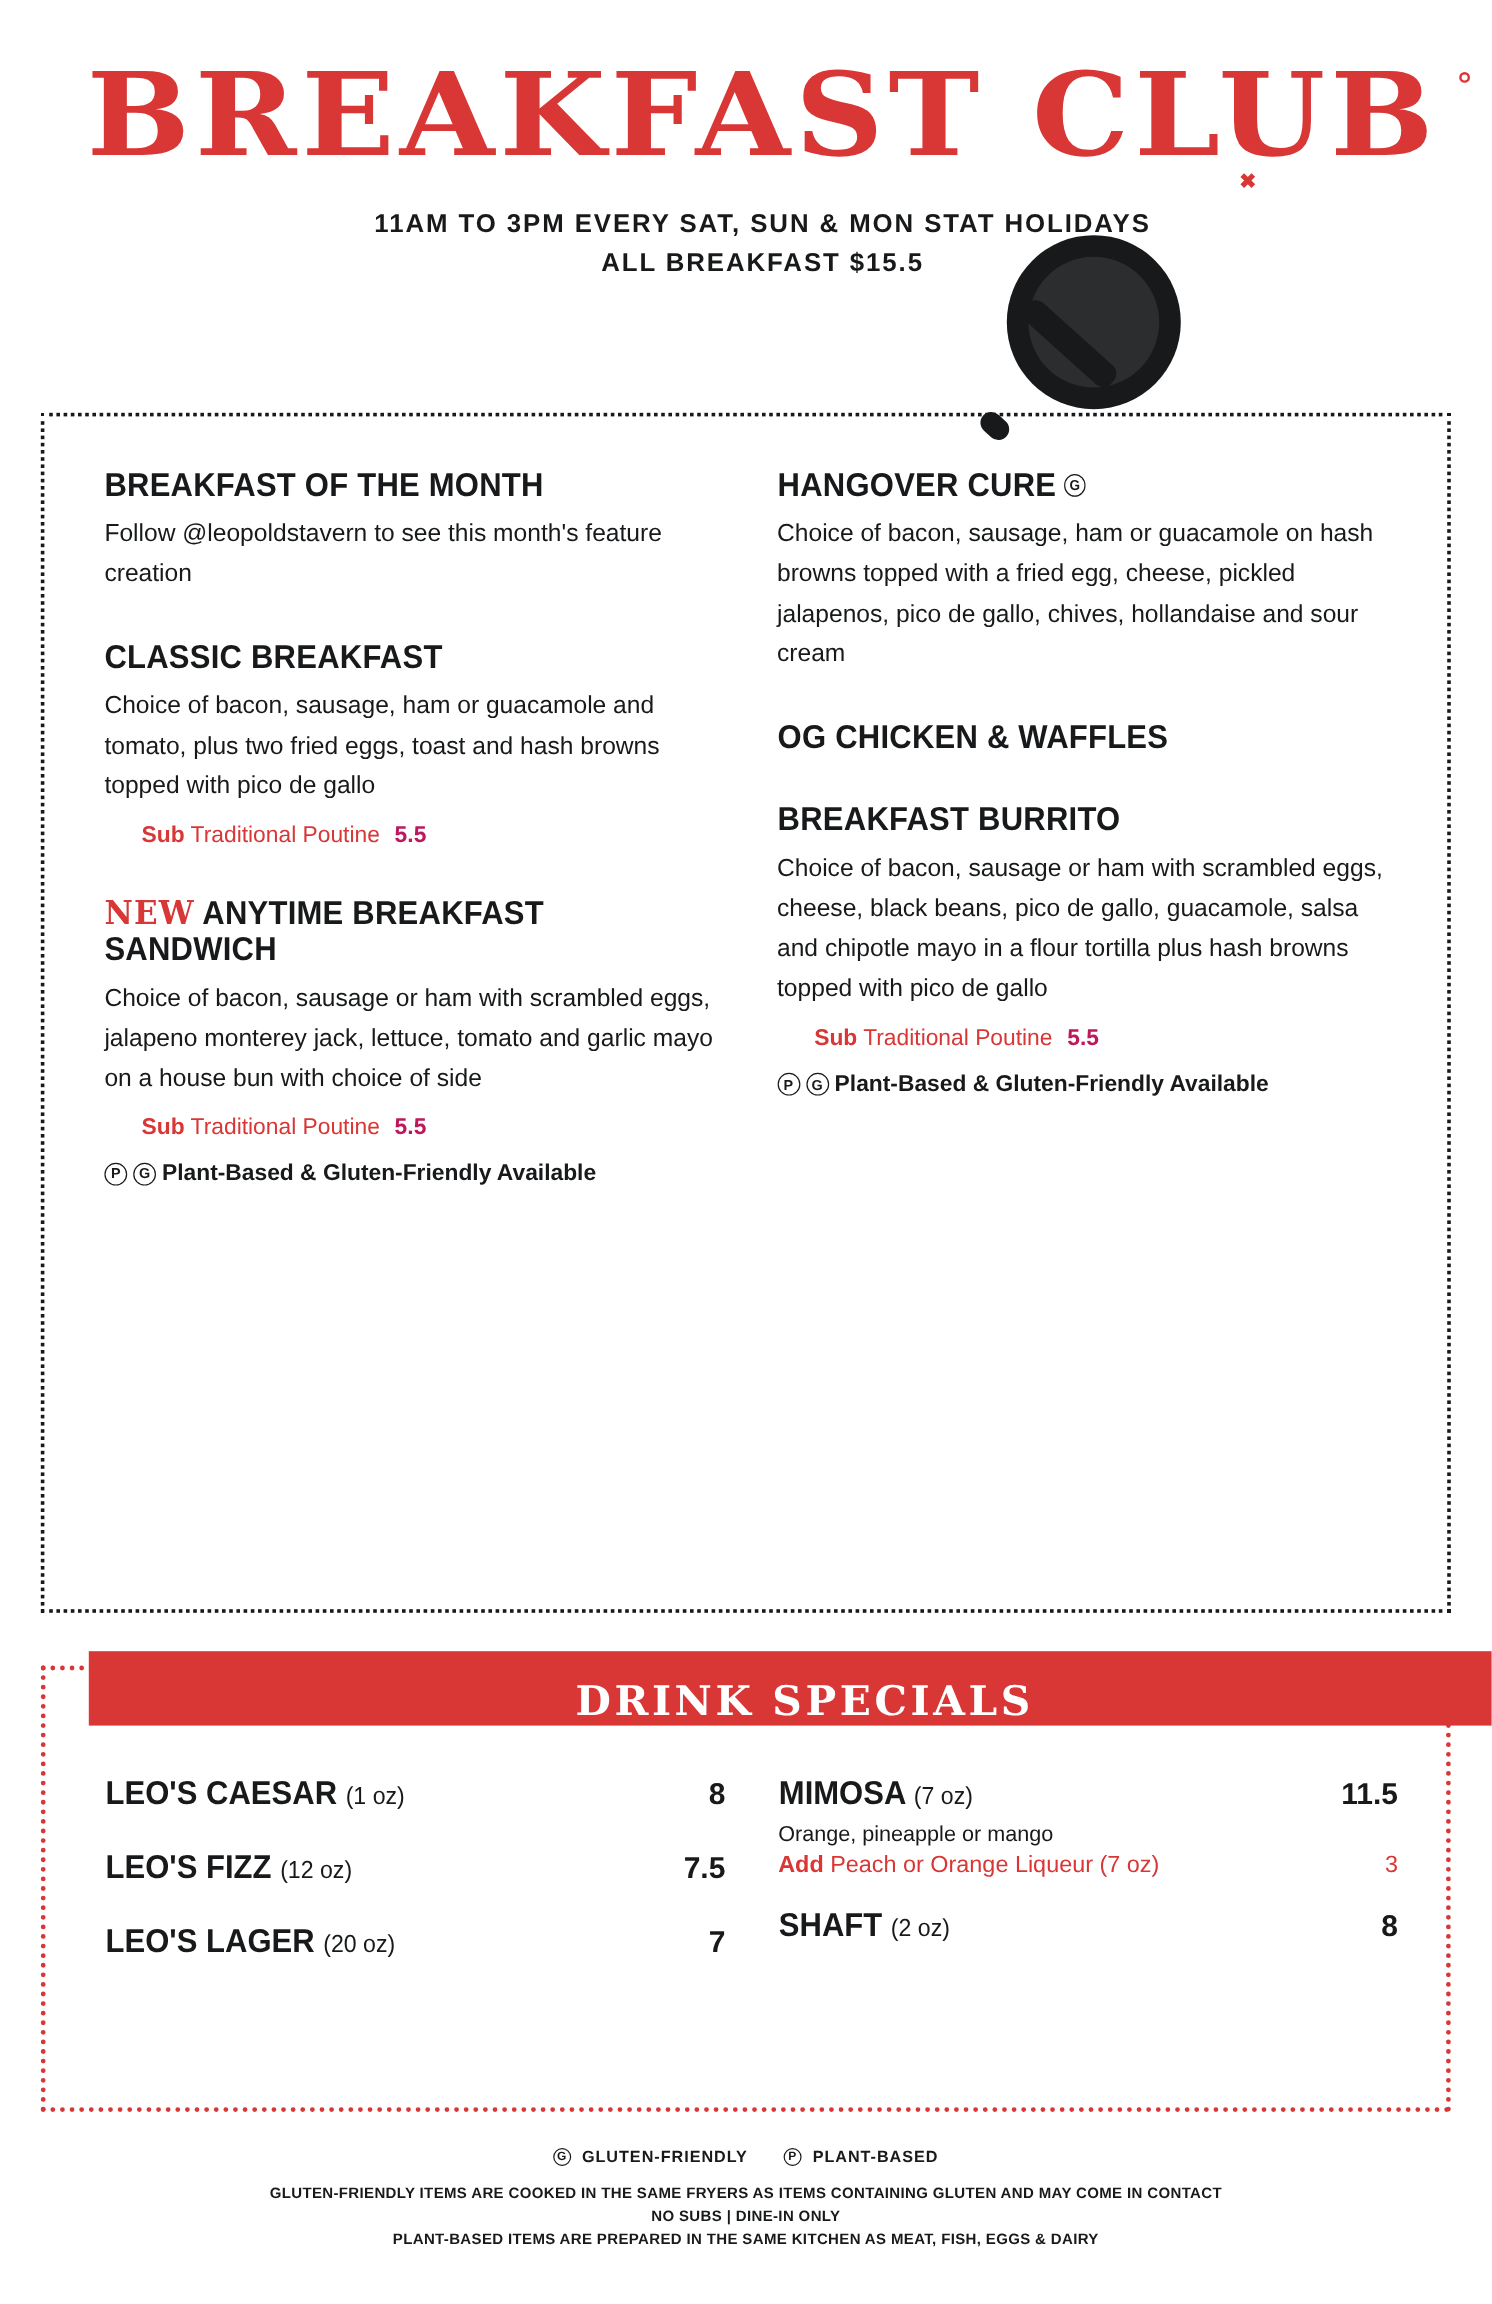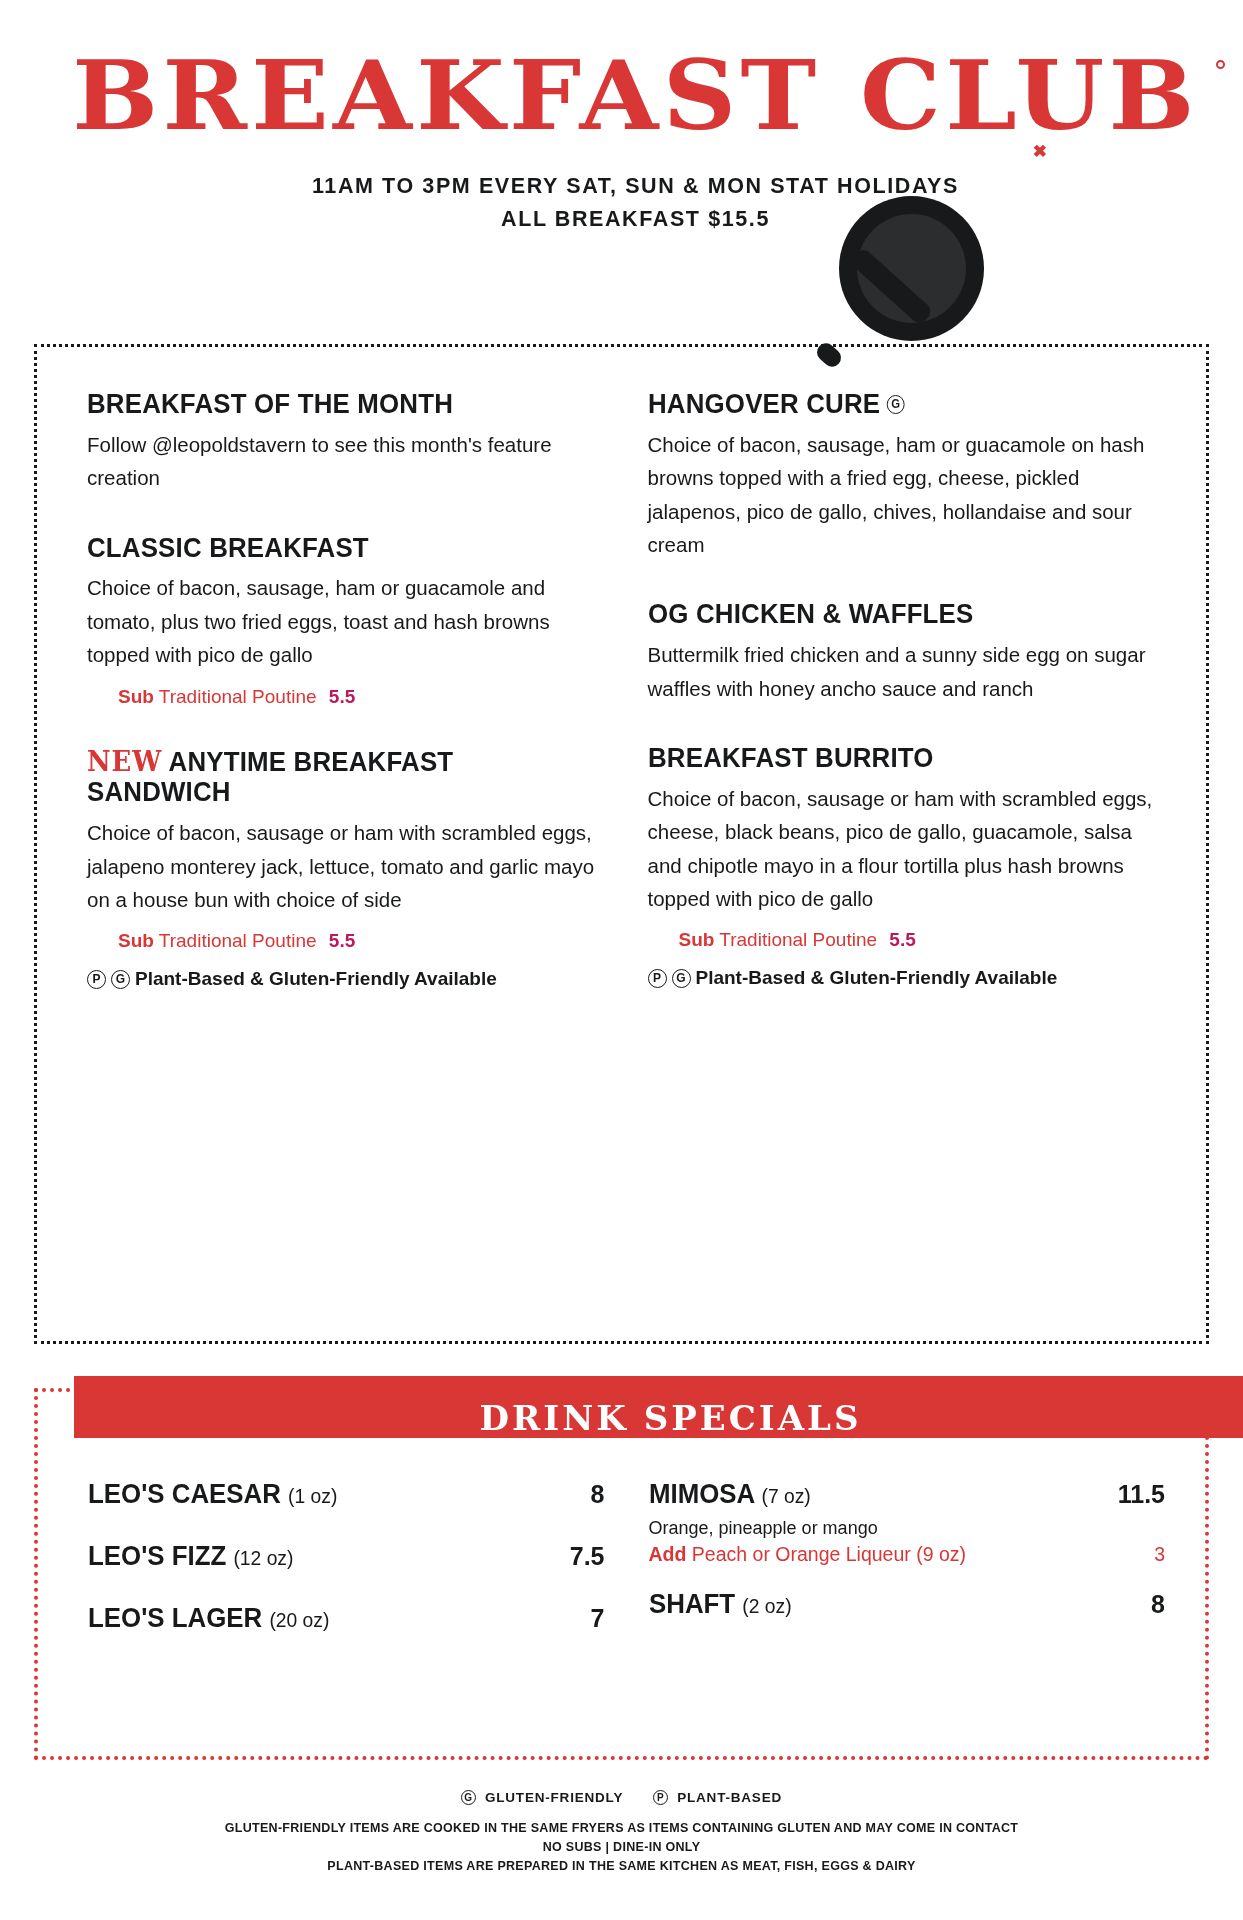--- a/index.html
+++ b/index.html
@@ -218,21 +218,20 @@
 
       <div class="col">
 
         <div class="item">
           <h3 class="item-name"><span>HANGOVER CURE</span><span class="badge inline-g">G</span></h3>
           <p class="item-desc">Choice of bacon, sausage, ham or guacamole on hash browns topped with a fried egg, cheese, pickled jalapenos, pico de gallo, chives, hollandaise and sour cream</p>
         </div>
 
         <div class="item">
           <h3 class="item-name">OG CHICKEN &amp; WAFFLES</h3>
-          <p class="item-desc">Buttermilk fried chicken and a sunny side egg on sugar waffles with honey ancho sauce and ranch</p>
         </div>
 
         <div class="item">
           <h3 class="item-name">BREAKFAST BURRITO</h3>
           <p class="item-desc">Choice of bacon, sausage or ham with scrambled eggs, cheese, black beans, pico de gallo, guacamole, salsa and chipotle mayo in a flour tortilla plus hash browns topped with pico de gallo</p>
           <div class="sub-line">
             <b>Sub</b>
             <span>Traditional Poutine</span>
             <span class="price">5.5</span>
           </div>
@@ -268,21 +267,21 @@
         </div>
       </div>
 
       <div class="dcol">
         <div class="drink-row">
           <div class="drink-name"><span>MIMOSA</span> <span class="oz">(7 oz)</span></div>
           <div class="drink-price">11.5</div>
         </div>
         <div class="drink-note">Orange, pineapple or mango</div>
         <div class="drink-add">
-          <div><b>Add</b> <span>Peach or Orange Liqueur (9 oz)</span></div>
+          <div><b>Add</b> <span>Peach or Orange Liqueur (7 oz)</span></div>
           <div>3</div>
         </div>
         <div class="drink-row">
           <div class="drink-name"><span>SHAFT</span> <span class="oz">(2 oz)</span></div>
           <div class="drink-price">8</div>
         </div>
       </div>
 
     </div>
   </div>

